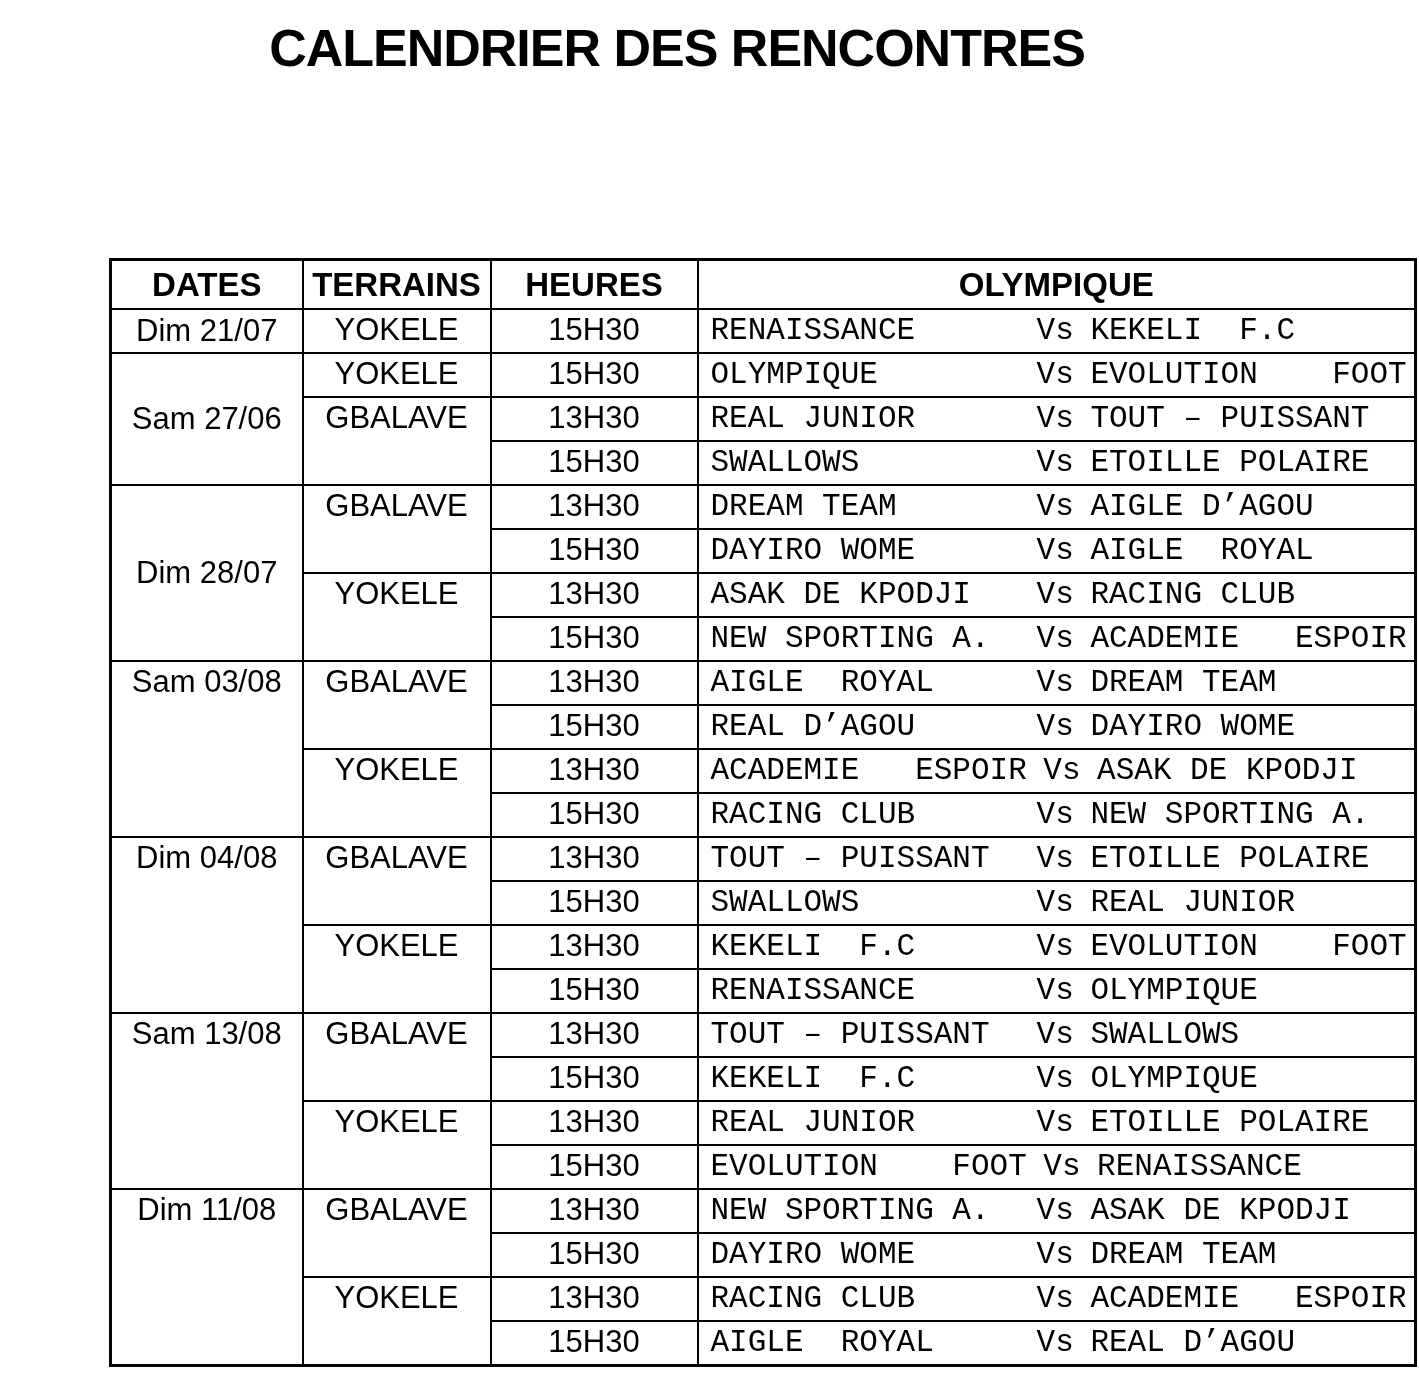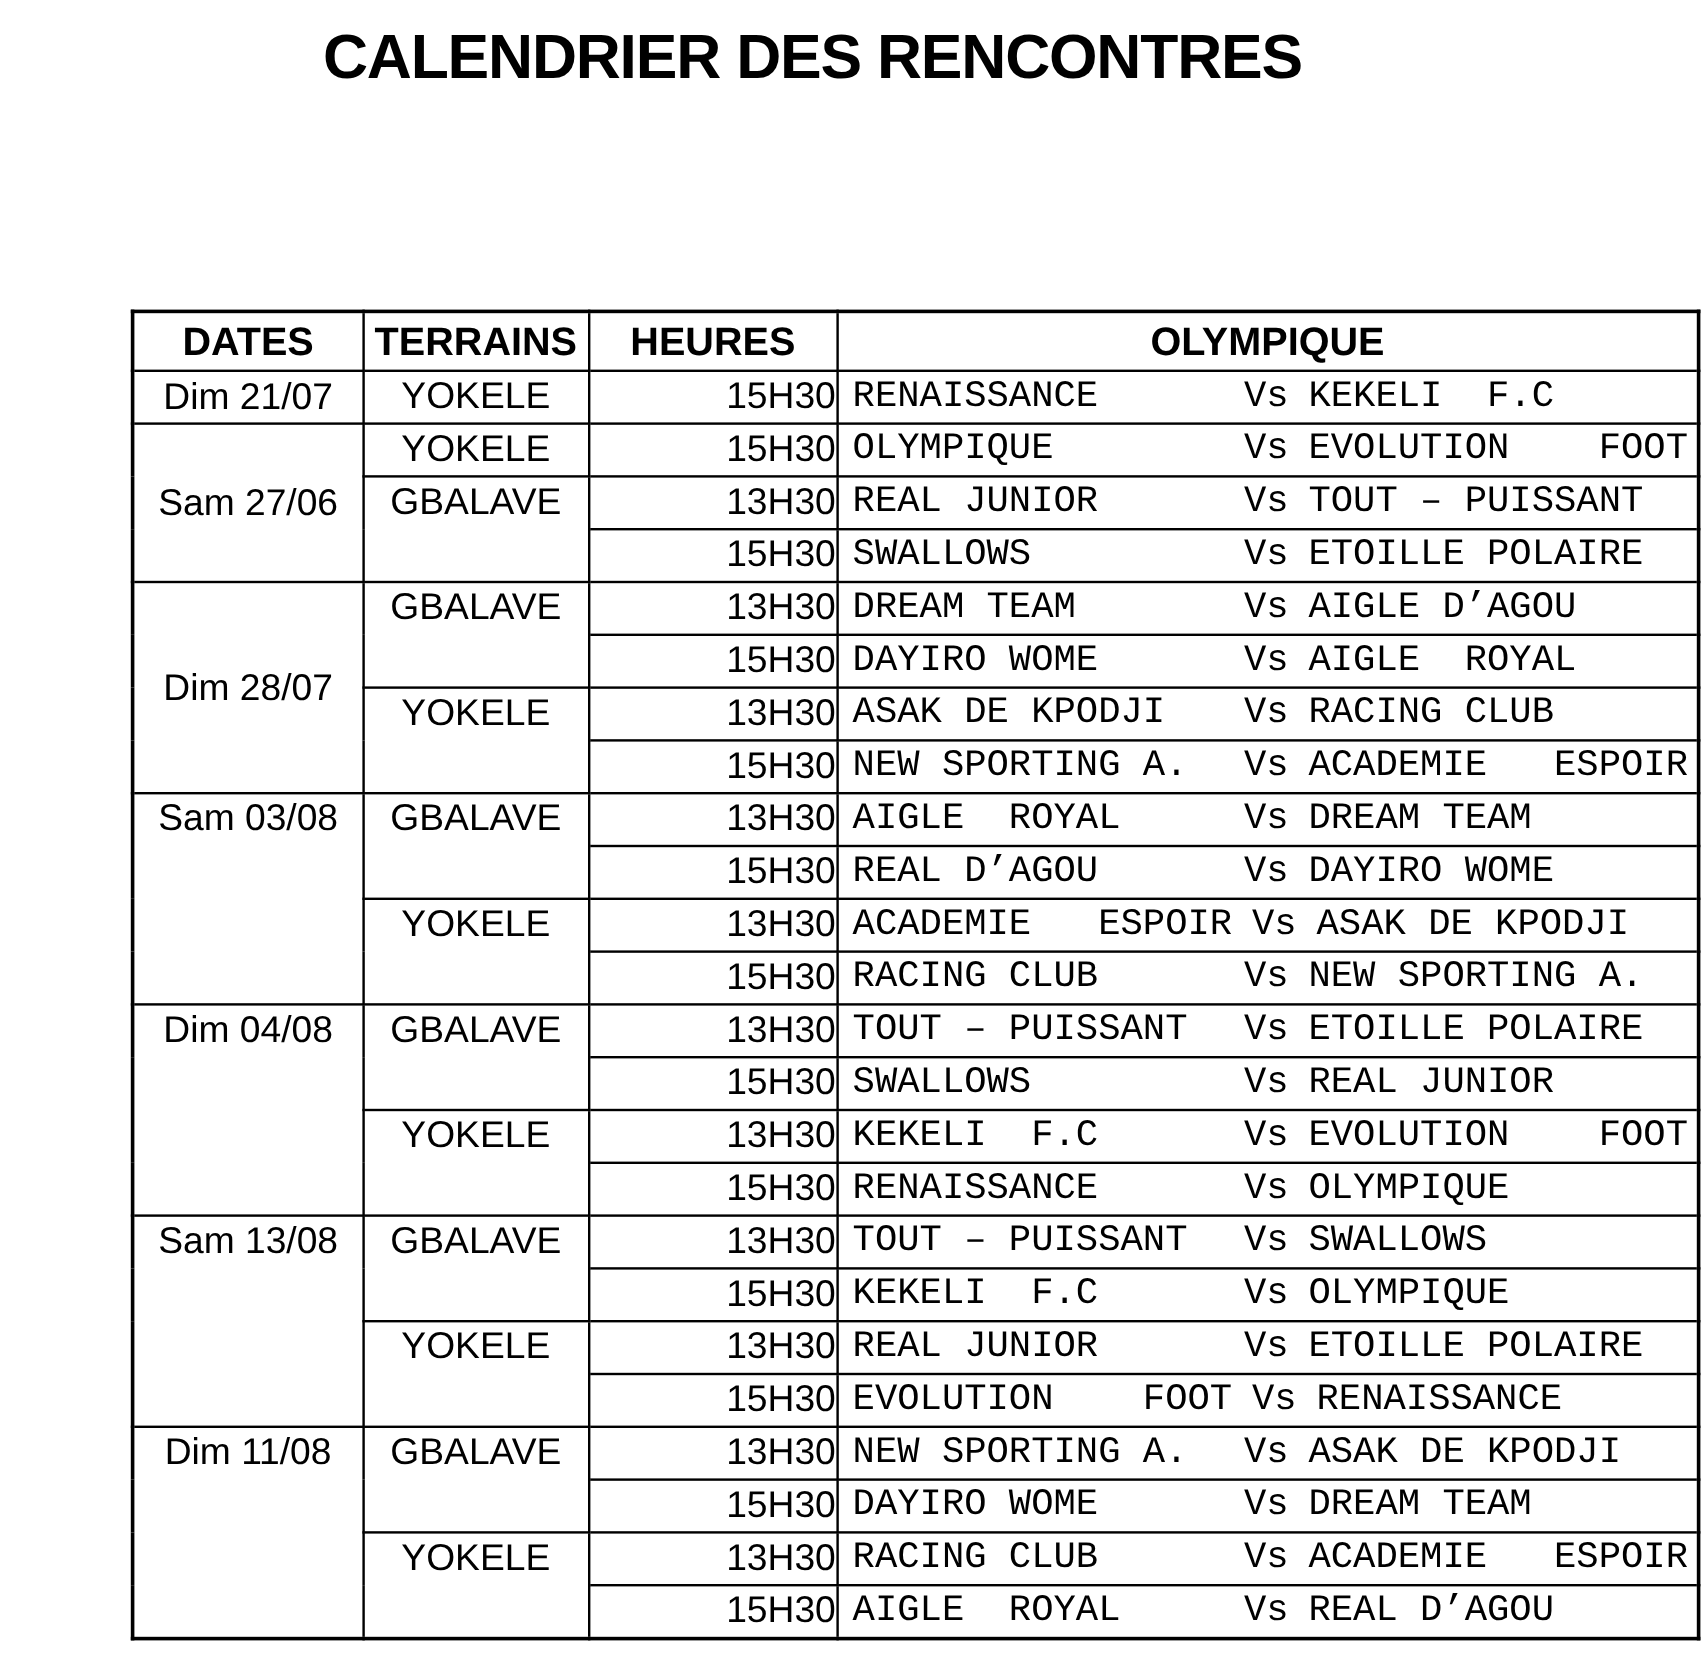--- a/index.html
+++ b/index.html
@@ -55,21 +55,21 @@
     vertical-align: middle;
   }
   td {
     height: 42px;
     line-height: 40px;
     vertical-align: top;
   }
   td.v-mid { vertical-align: middle; margin-left: 48px; }
   td.date-cell    { text-align: center; }
   td.terrain-cell { text-align: center; }
-  td.time-cell    { text-align: right; }
+  td.time-cell    { text-align: center; }
   td.match-cell   { padding-left: 12px; font-family: Liberation Mono, monospace; }
   .match-line {
     display: flex;
     align-items: center;
     height: 100%;
   }
   .home-team { flex: 0 0 44%; white-space: pre; }
   .vs-label  { flex: 0 0 10%; text-align: center; white-space: pre; }
   .away-team { flex: 1 1 auto; white-space: pre; }
 </style>

